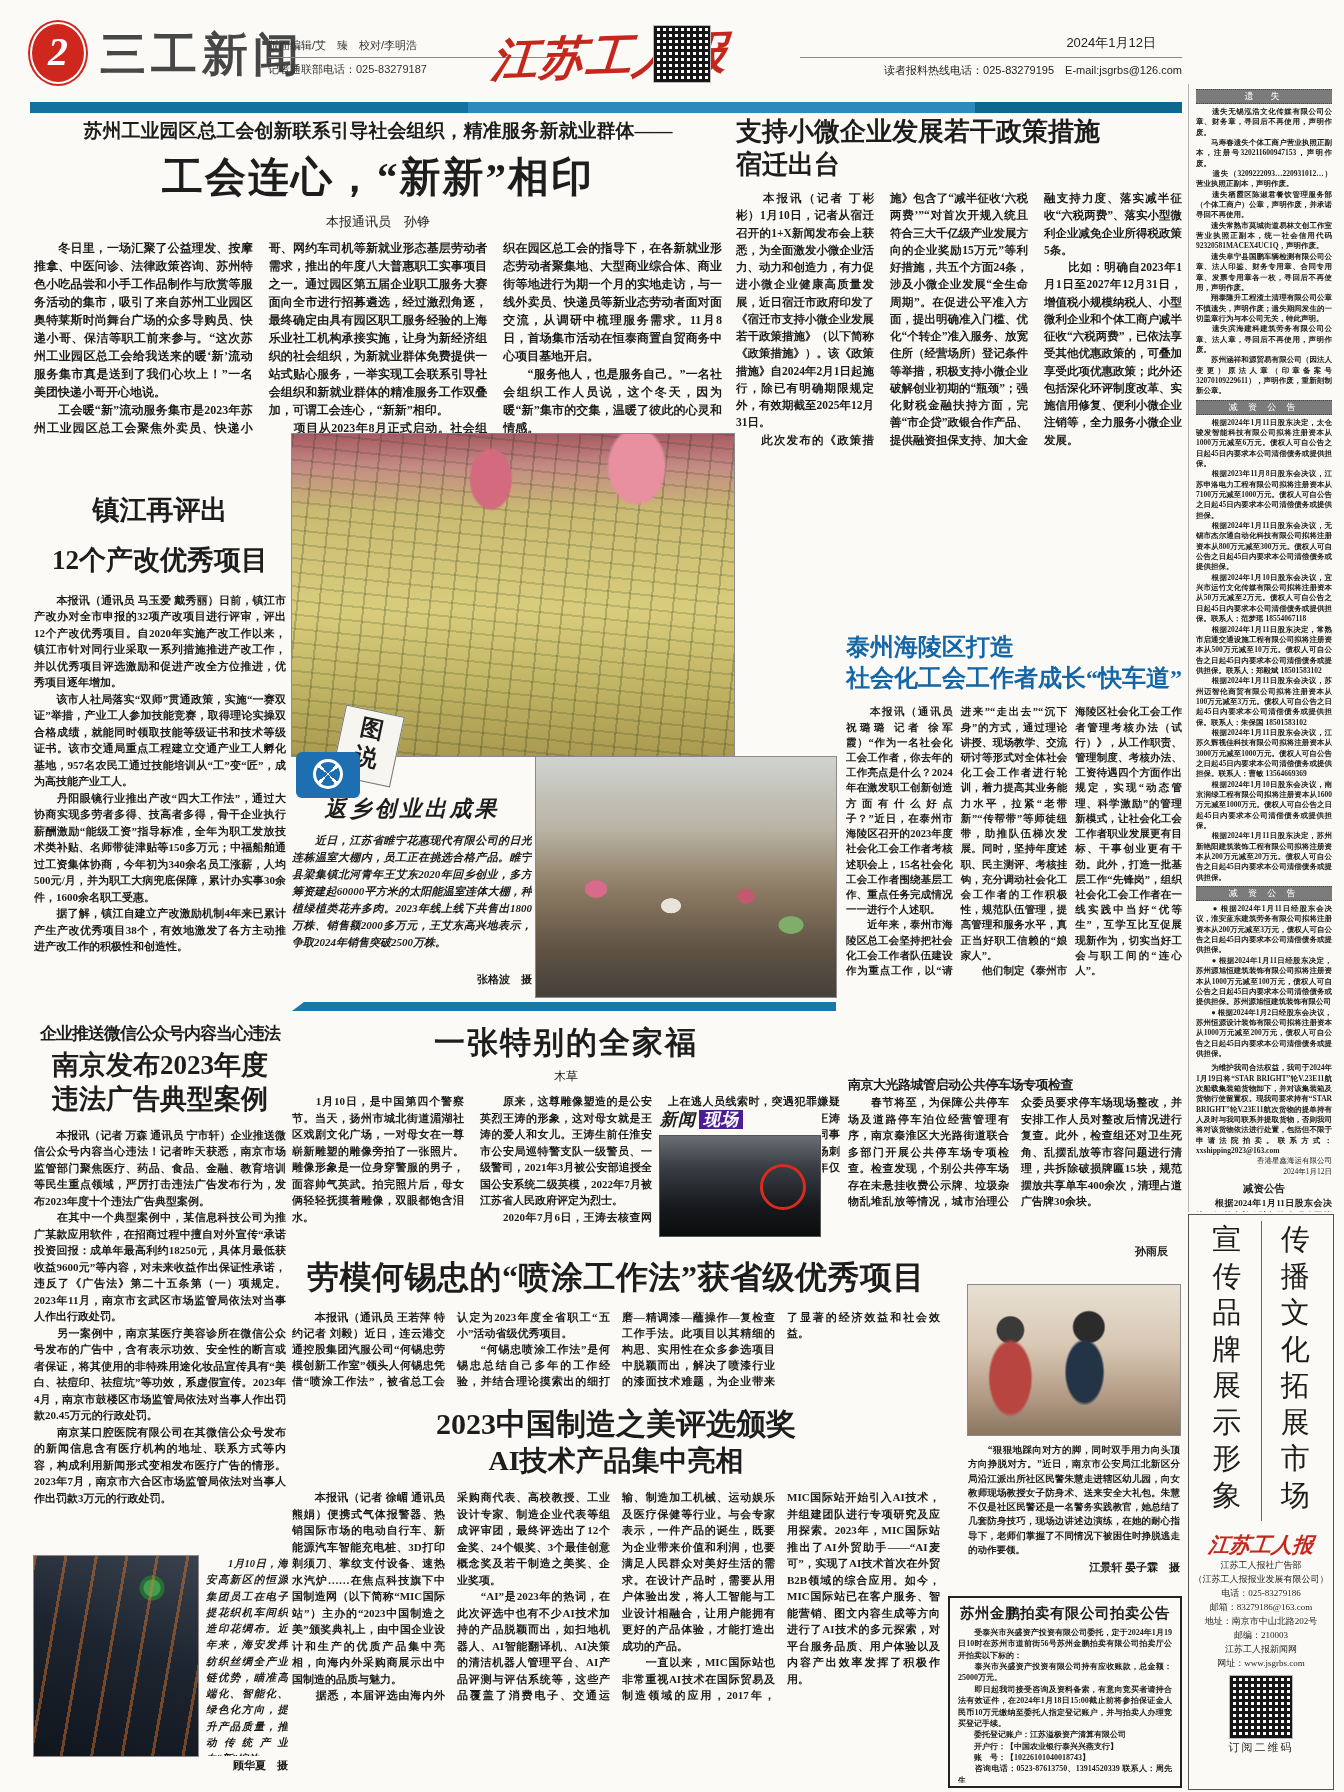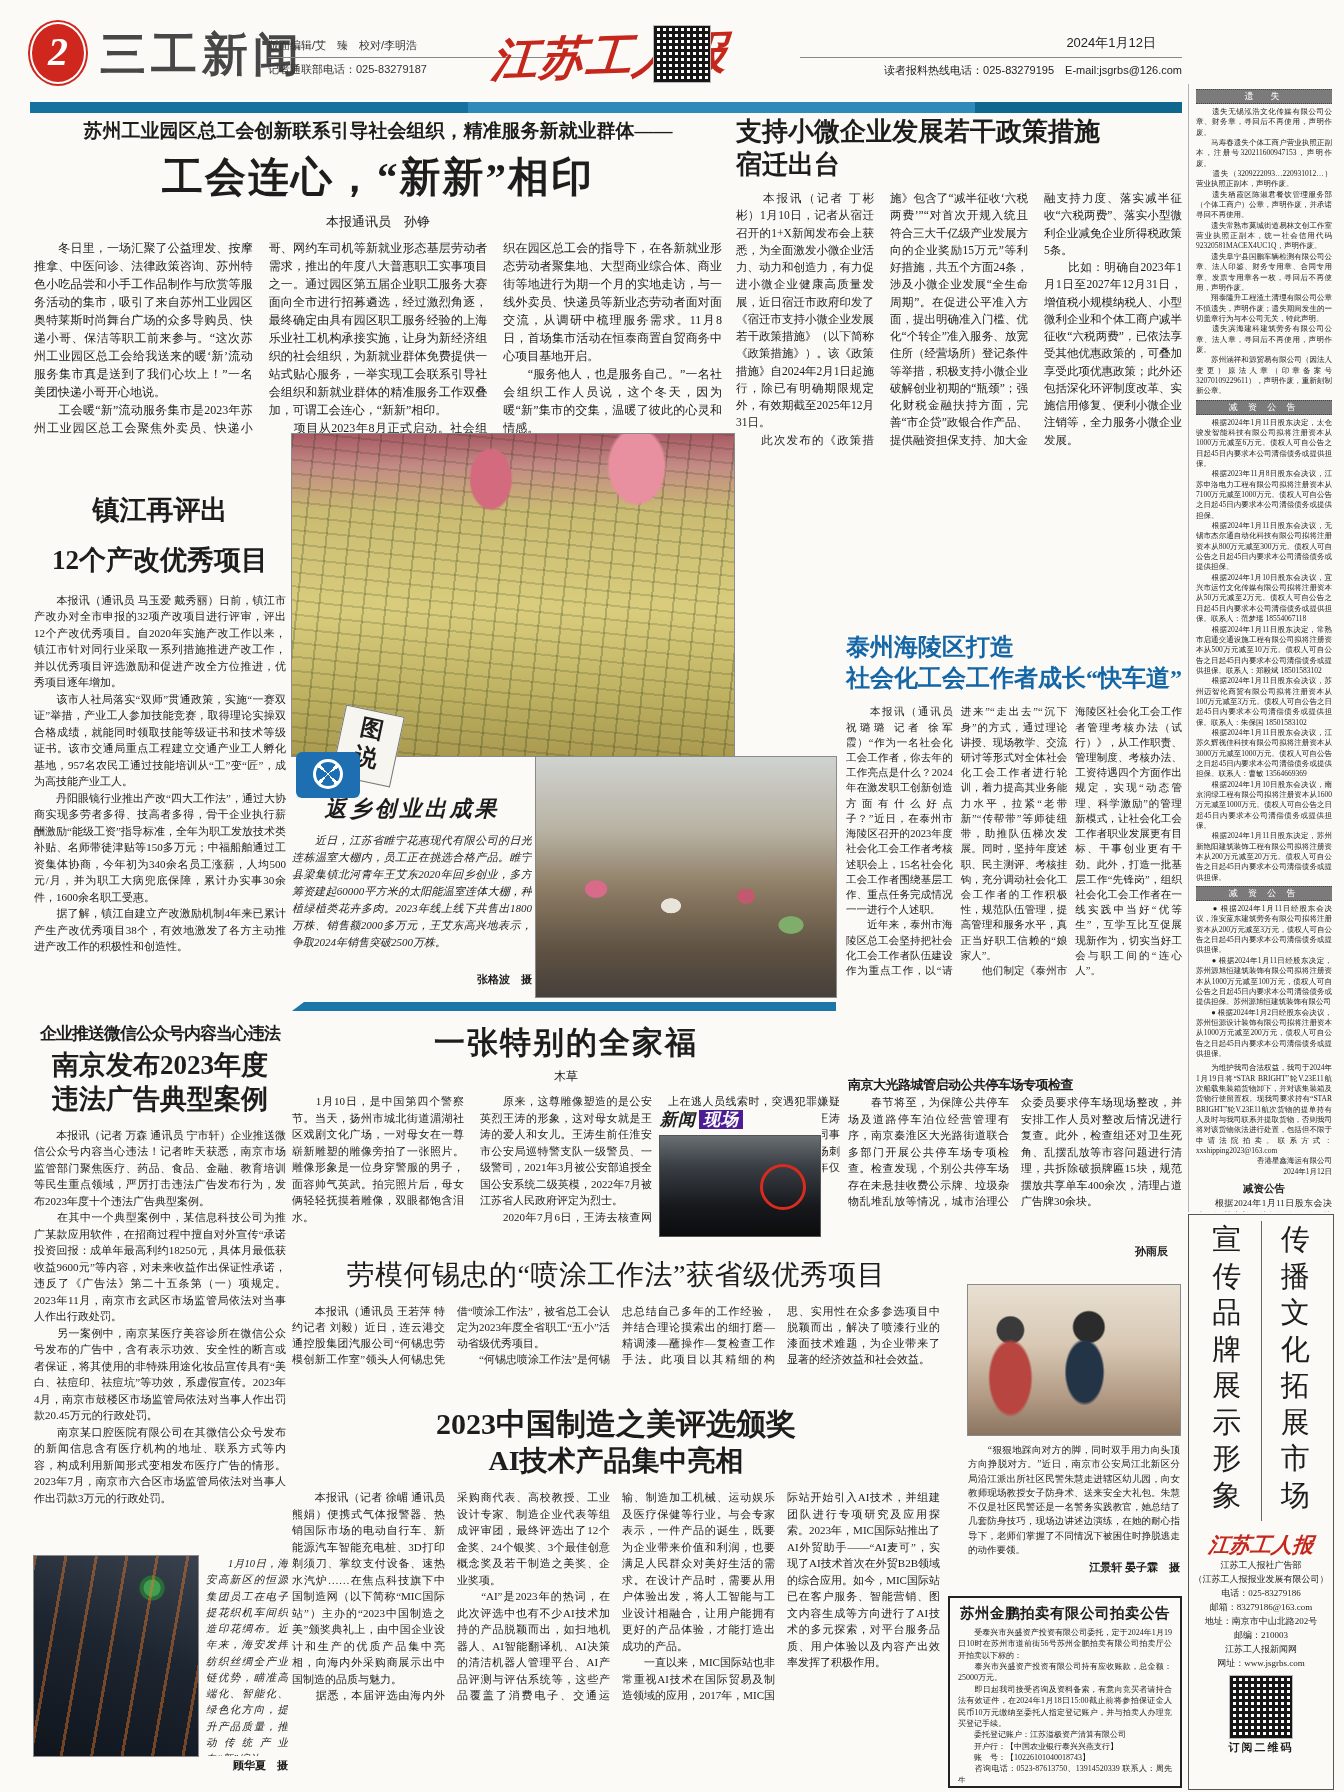--- a/index.html
+++ b/index.html
@@ -30,21 +30,21 @@
   .hdr-right{left:800px;top:34px;width:382px;font-family:"Liberation Sans","DejaVu Sans",sans-serif;}
   .hdr-date{font-size:13px;text-align:right;color:#222;padding-right:26px;}
   .hdr-rule{border-top:1px solid #888;margin:5px 0 5px 0;}
   .hdr-hotline{font-size:11px;text-align:right;color:#222;}
   .blue-bar{left:30px;top:102px;width:1152px;height:11px;
       background:linear-gradient(90deg,#15719e 0%,#15719e 38%,#2f8abc 38%,#2f8abc 82%,#0f6790 82%,#0f6790 100%);}
 
   
   .kicker{font-size:19px;font-weight:bold;}
   .byline{font-size:13px;color:#222;}
-  .bodytxt{text-align:justify;color:#1c1c1c;}
+  .bodytxt{text-align:justify;color:#1c1c1c;font-weight:bold;}
   .cols2{column-count:2;column-gap:12px;}
   .cols3{column-count:3;column-gap:16px;}
   .cols3n{column-count:3;column-gap:8px;}
   .cols4{column-count:4;column-gap:12px;}
   .photo{outline:1px solid #8a8a8a;}
 
   
   .lead{left:34px;top:118px;width:688px;}
   .lead-title{font-size:41px;font-weight:bold;letter-spacing:2px;margin-top:6px;}
   .lead-body{height:200px;font-size:12px;line-height:1.5;margin-top:8px;}
@@ -126,21 +126,21 @@
         radial-gradient(40px 70px at 20% 62%,#b8453f 0 50%,transparent 56%),
         radial-gradient(36px 60px at 55% 58%,#243447 0 50%,transparent 56%),
         radial-gradient(30px 30px at 57% 28%,#2b2b2b 0 50%,transparent 56%),
         radial-gradient(26px 26px at 20% 30%,#3a3a3a 0 50%,transparent 56%),
         linear-gradient(180deg,#e8e0d2 0%,#d8c8b4 40%,#b29a84 75%,#8a7560 100%);}
   .police-cap{left:968px;top:1443px;width:212px;height:118px;font-size:9.5px;line-height:1.5;}
   .police-credit{left:968px;top:1560px;width:212px;}
 
   
   .laomo{left:292px;top:1256px;width:648px;}
-  .lm-title{font-size:28px;font-weight:normal;letter-spacing:0.5px;}
+  .lm-title{font-size:32px;font-weight:bold;letter-spacing:0.5px;}
   .lm-body{height:98px;font-size:11px;line-height:1.45;margin-top:10px;}
 
   
   .mfg{left:292px;top:1404px;width:648px;}
   .mfg-title{font-size:30px;font-weight:bold;line-height:1.3;}
   .mfg-body{height:284px;font-size:11px;line-height:1.5;margin-top:10px;}
 
   
   .photo4{left:34px;top:1556px;width:164px;height:200px;
       background:
@@ -164,21 +164,21 @@
   .rail-big-body{font-size:9px;line-height:1.5;}
   .rail-sign{text-align:right;font-size:7.5px;}
   .rail-bottom{left:1188px;top:1214px;width:146px;height:576px;border:1px solid #555;background:#fbfaf6;padding:6px 4px;}
   .slogan{display:flex;flex-direction:row;justify-content:center;height:300px;}
   .slogan-col{width:50%;text-align:center;font-size:29px;line-height:1.26;white-space:pre-line;}
   .slogan-col.first{border-right:1px solid #666;}
   .rb-logo{color:#c5271d;font-size:21px;font-weight:bold;font-style:italic;text-align:center;margin-top:10px;
       transform:skewX(-6deg);}
   .rb-line{font-size:9px;line-height:1.55;text-align:center;color:#222;}
   .rb-qr{width:62px;height:62px;margin:5px auto 2px auto;}
-  .rb-qrlabel{font-size:11px;text-align:center;letter-spacing:2px;font-weight:bold;}
+  .rb-qrlabel{font-size:11px;text-align:center;letter-spacing:2px;}
 </style>
 </head>
 <body>
 
 <div class="canvas">
 
   <div class="abs page-badge">2</div>
   <div class="abs section-name">三工新闻</div>
   <div class="abs ed-info">
     <div>版面编辑/艾　臻　校对/李明浩</div>

